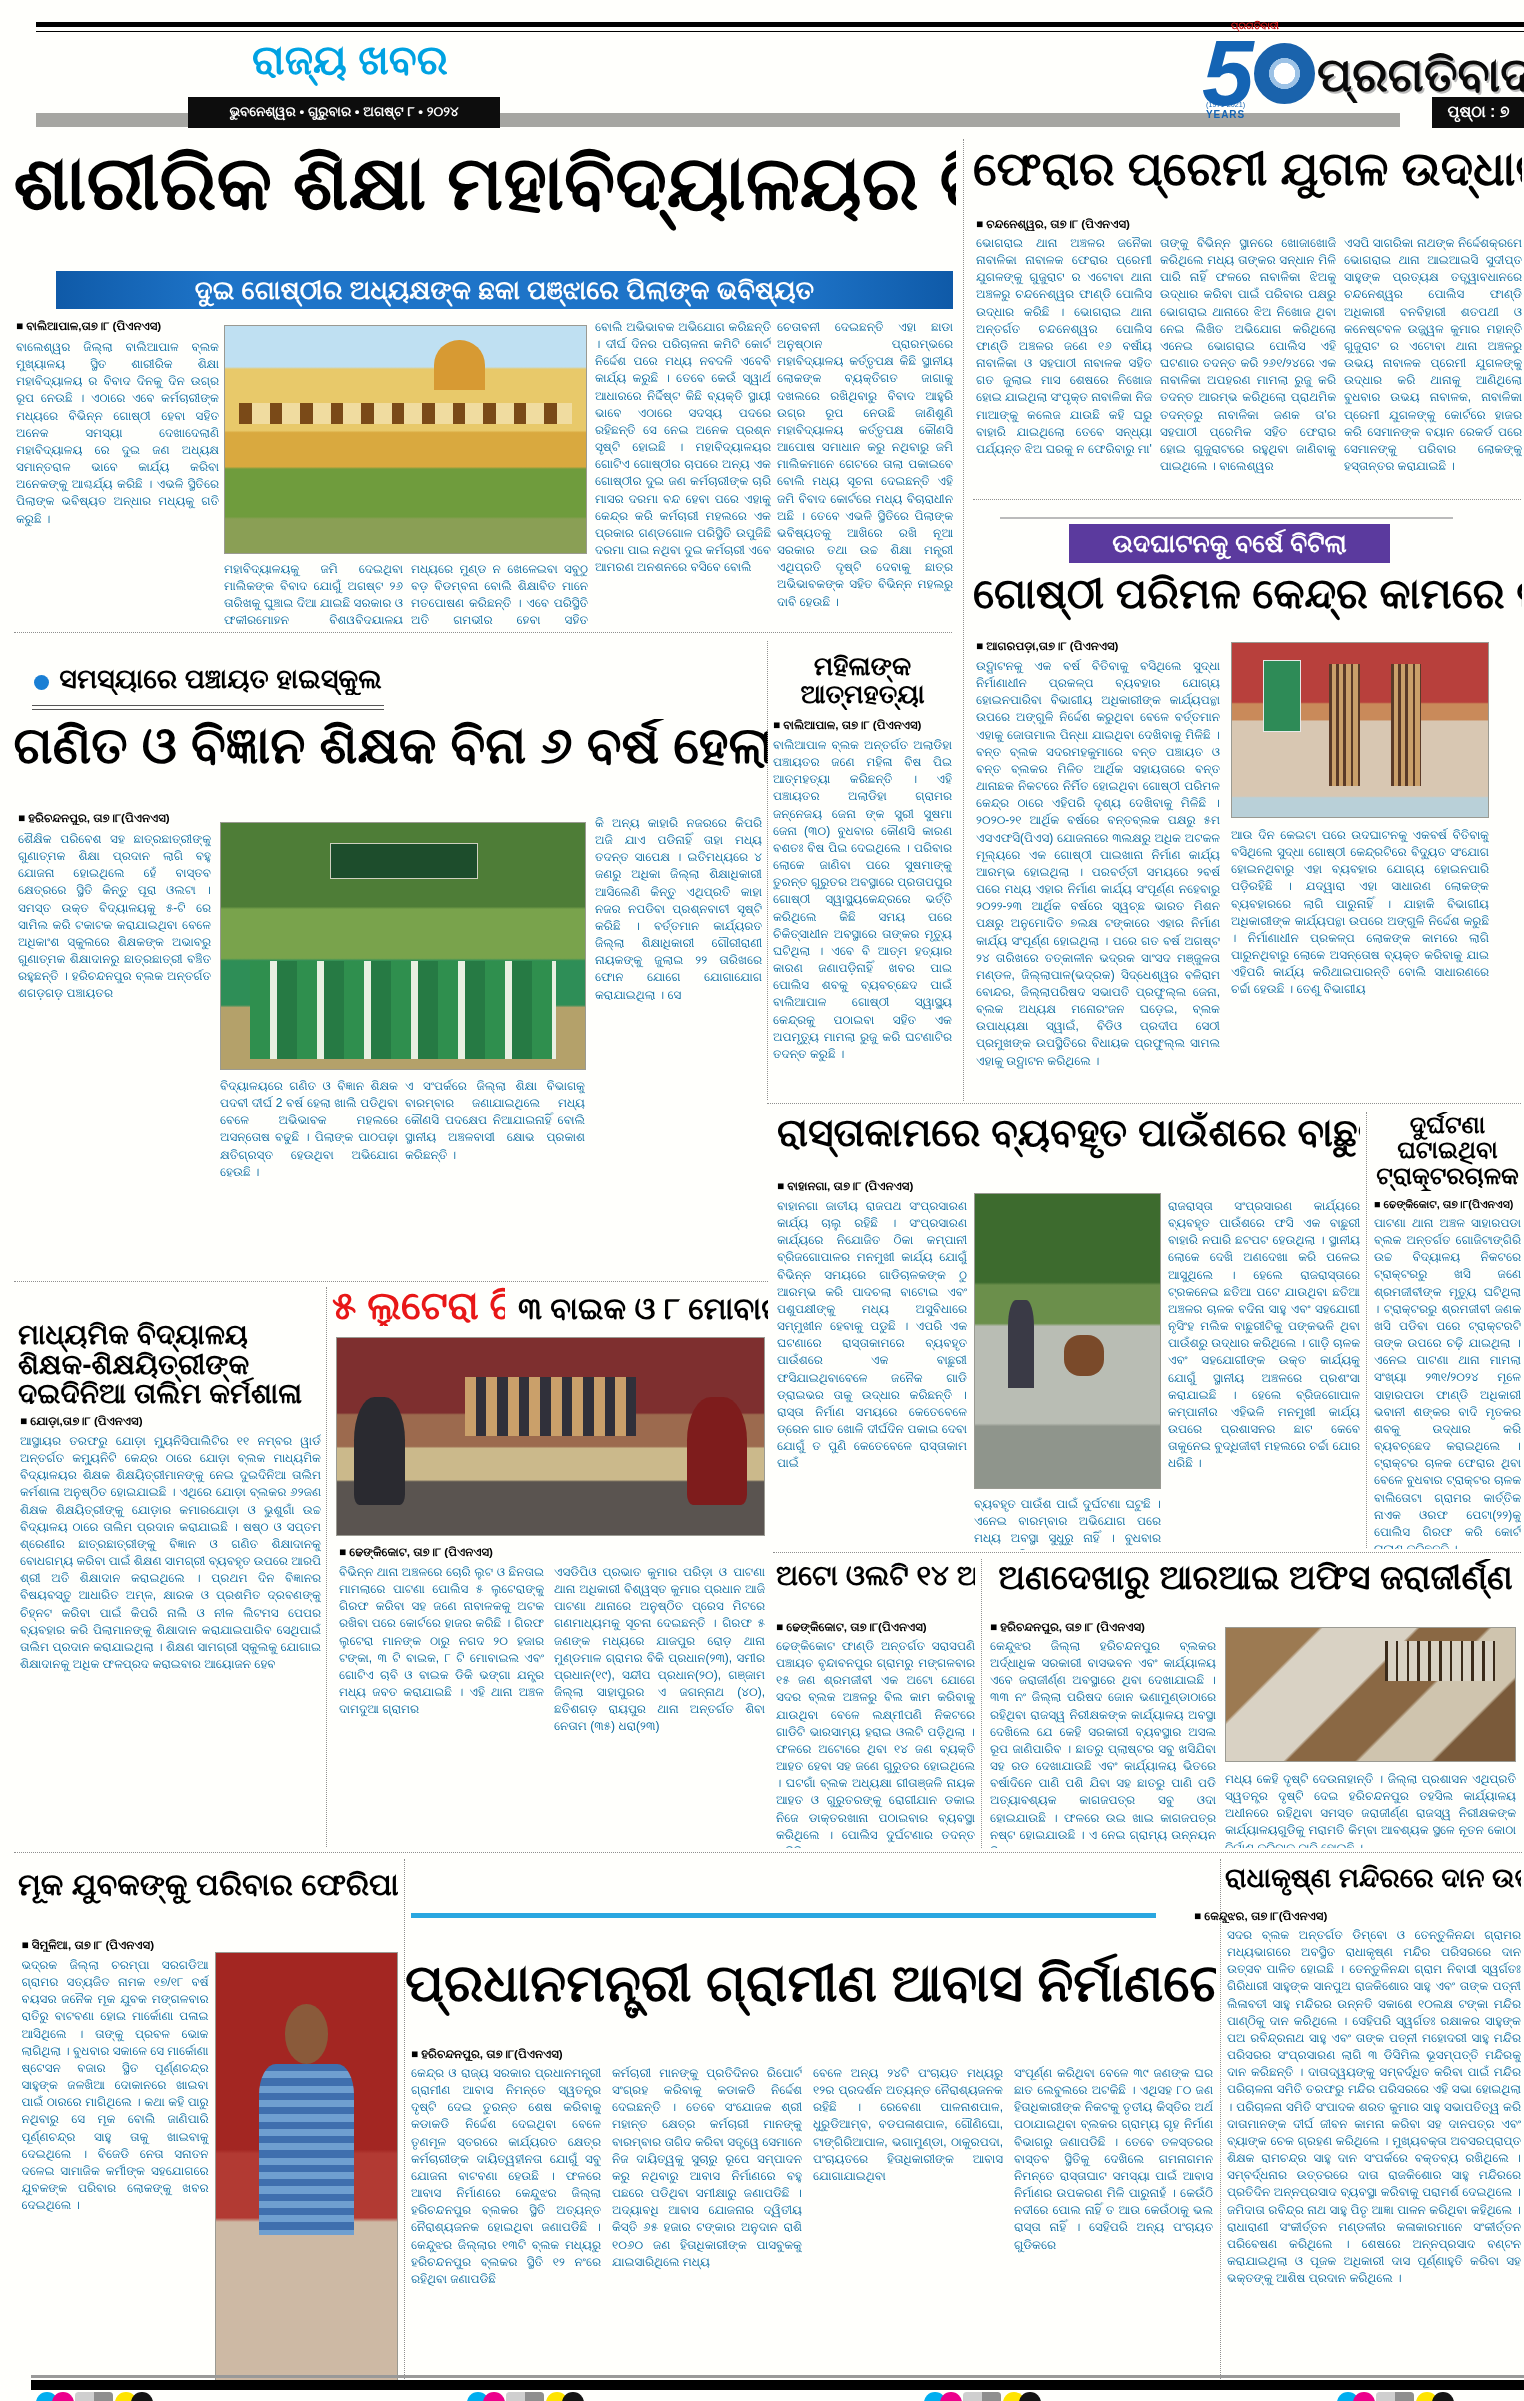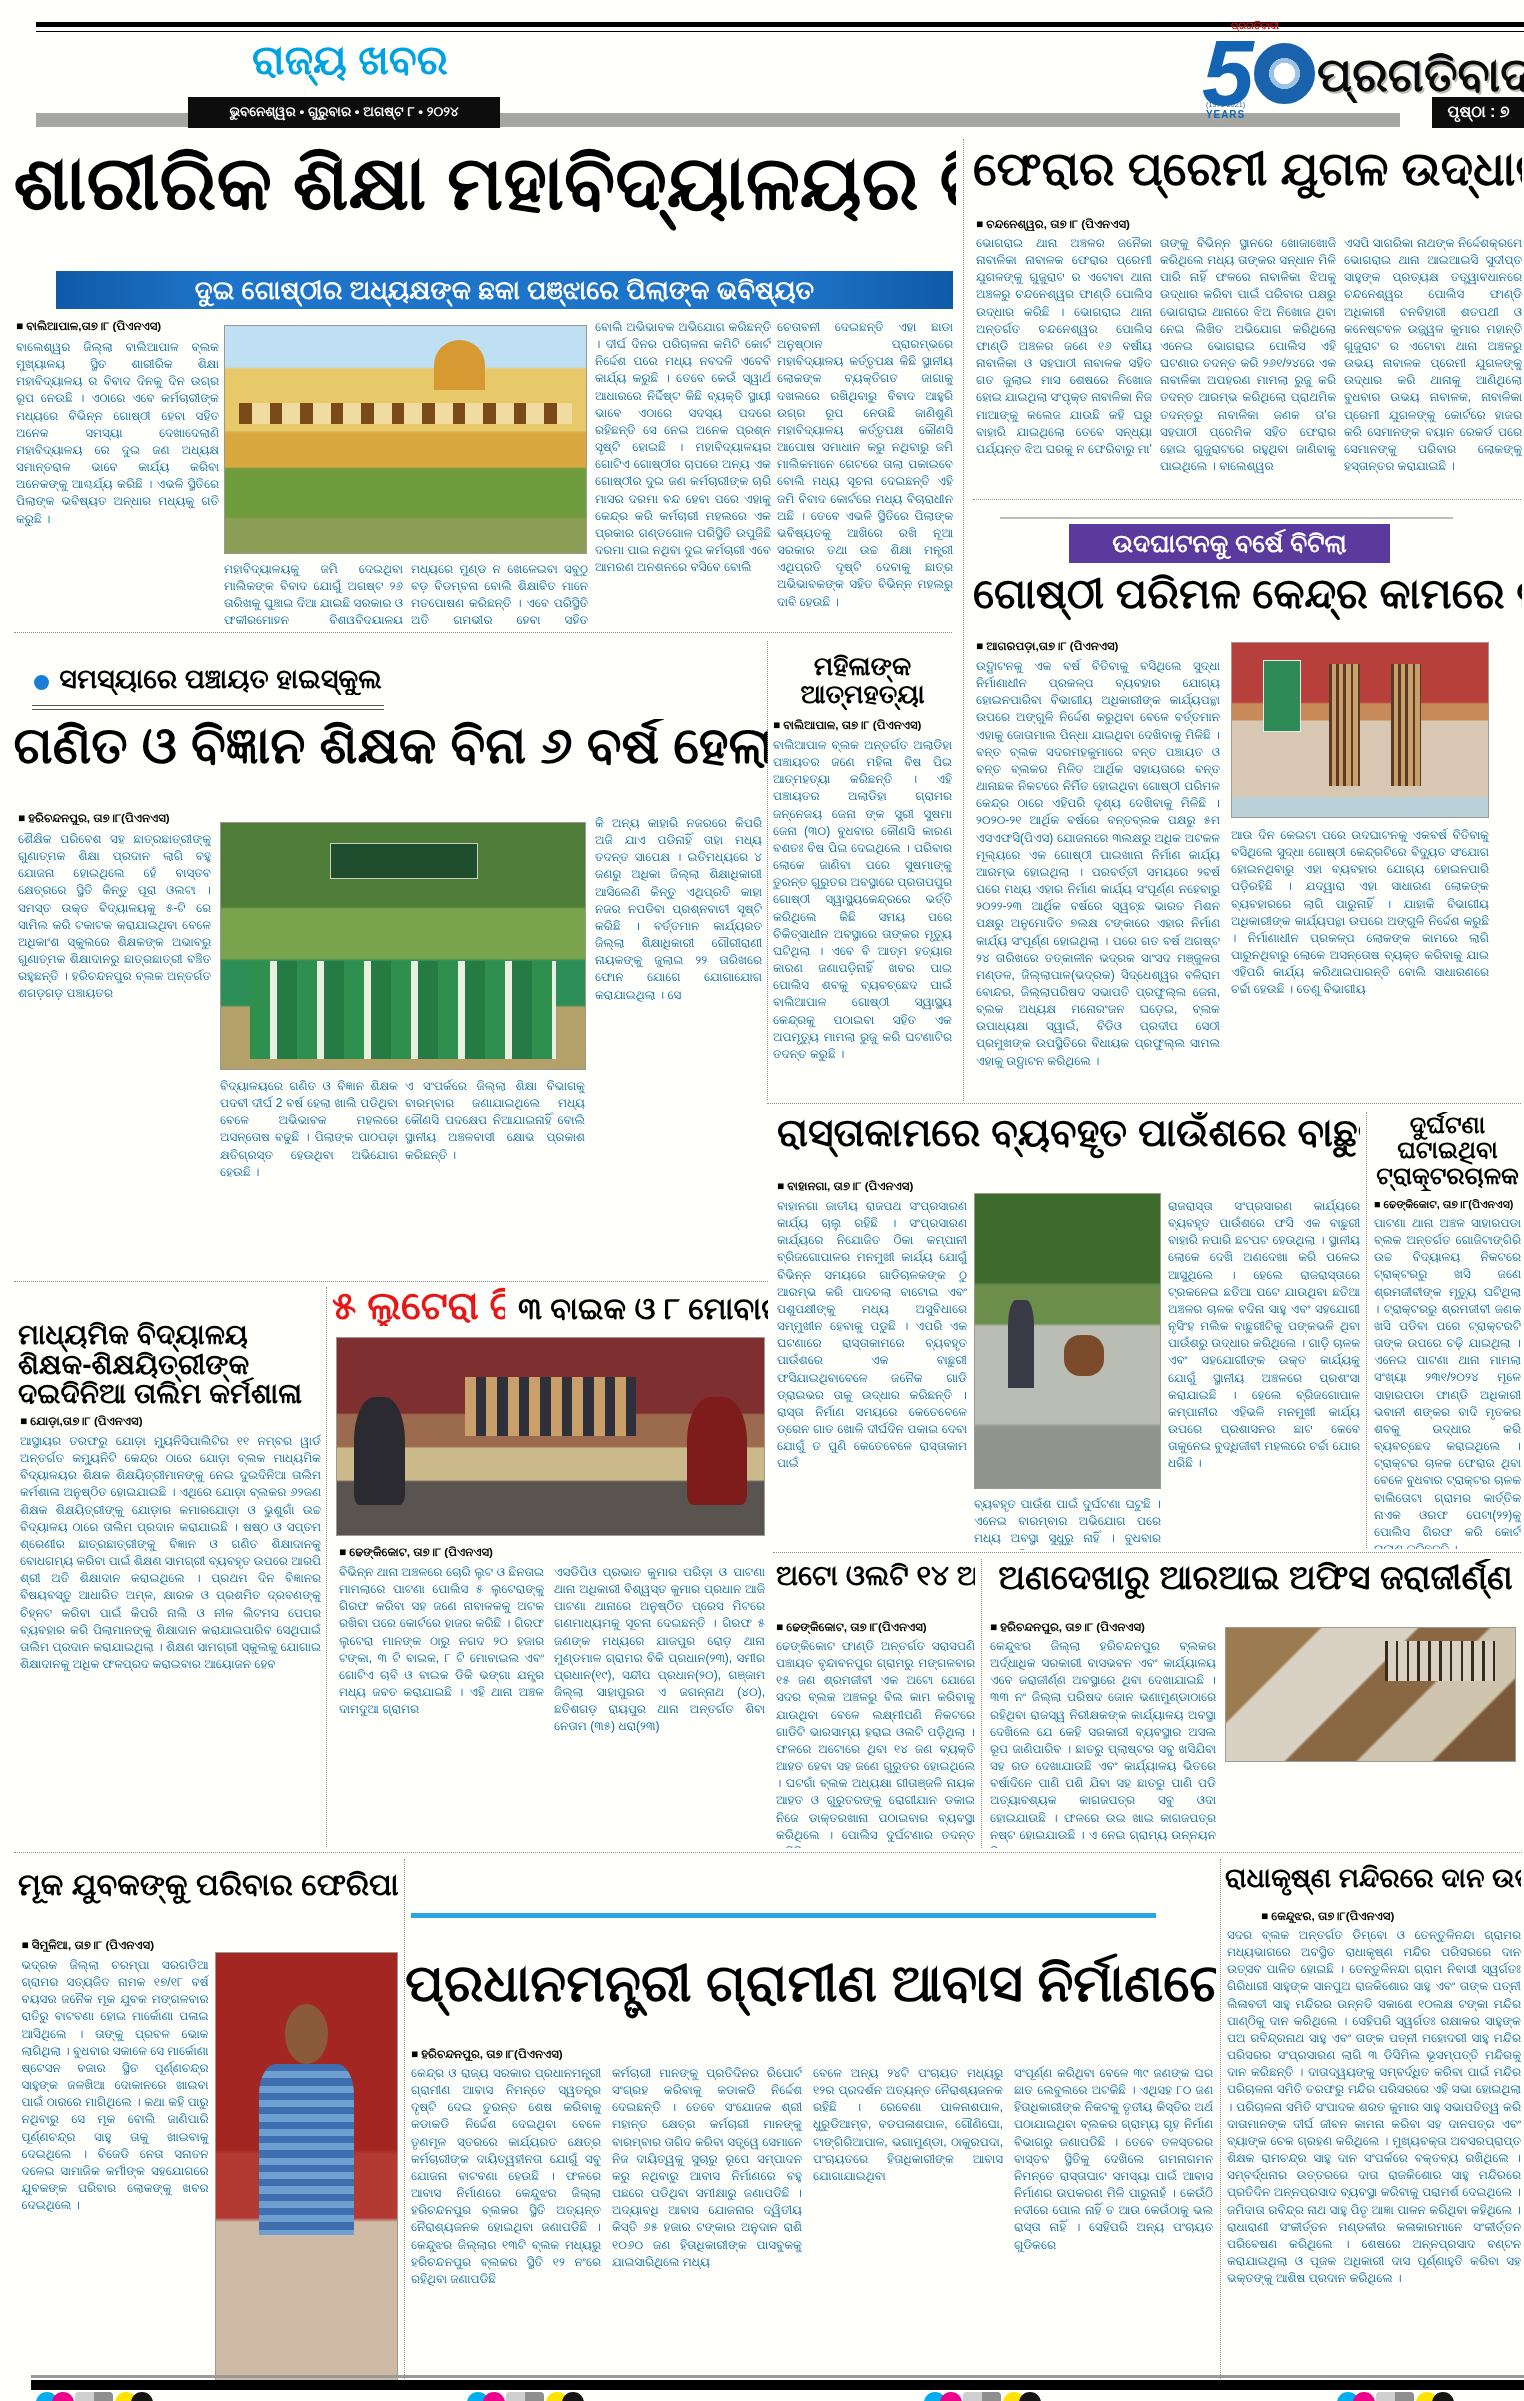--- a/index.html
+++ b/index.html
@@ -159,20 +159,21 @@
   <div class="dateline" style="left:776px;top:1620px;width:199px;">■ ଢେଙ୍କିକୋଟ, ତା୭।୮(ପିଏନଏସ)</div>
   <div class="col" style="left:776px;top:1638px;width:199px;height:210px;">ଢେଙ୍କିକୋଟ ଫାଣ୍ଡି ଅନ୍ତର୍ଗତ ସରାସପଣି ପଞ୍ଚାୟତ ବୃନ୍ଦାବନପୁର ଗ୍ରାମରୁ ମଙ୍ଗଳବାର ୧୫ ଜଣ ଶ୍ରମଜୀବୀ ଏକ ଅଟୋ ଯୋଗେ ସଦର ବ୍ଲକ ଅଞ୍ଚଳରୁ ବିଲ କାମ କରିବାକୁ ଯାଉଥିବା ବେଳେ ଲକ୍ଷ୍ମୀପଣି ନିକଟରେ ଗାଡିଟି ଭାରସାମ୍ୟ ହରାଇ ଓଲଟି ପଡ଼ିଥିଲା । ଫଳରେ ଅଟୋରେ ଥିବା ୧୪ ଜଣ ବ୍ୟକ୍ତି ଆହତ ହେବା ସହ ଜଣେ ଗୁରୁତର ହୋଇଥିଲେ । ଘଟଗାଁ ବ୍ଲକ ଅଧ୍ୟକ୍ଷା ଗୀତାଞ୍ଜଳି ନାୟକ ଆହତ ଓ ଗୁରୁତରଙ୍କୁ ରୋଗୀଯାନ ଡକାଇ ନିଜେ ଡାକ୍ତରଖାନା ପଠାଇବାର ବ୍ୟବସ୍ଥା କରିଥିଲେ । ପୋଲିସ ଦୁର୍ଘଟଣାର ତଦନ୍ତ କରିଛି ।</div>
   <div class="vsep" style="left:981px;top:1559px;height:289px;"></div>
 
   <div class="hl abs" style="left:989px;top:1559px;width:533px;height:54px;font-size:34px;">ଅଣଦେଖାରୁ ଆରଆଇ ଅଫିସ ଜରାଜୀର୍ଣ୍ଣ</div>
   <div class="dateline" style="left:990px;top:1620px;width:226px;">■ ହରିଚନ୍ଦନପୁର, ତା୭।୮ (ପିଏନଏସ)</div>
   <div class="col" style="left:990px;top:1638px;width:226px;height:210px;">କେନ୍ଦୁଝର ଜିଲ୍ଲା ହରିଚନ୍ଦନପୁର ବ୍ଲକର ଅର୍ଦ୍ଧାଧିକ ସରକାରୀ ବାସଭବନ ଏବଂ କାର୍ଯ୍ୟାଳୟ ଏବେ ଜରାଜୀର୍ଣ୍ଣ ଅବସ୍ଥାରେ ଥିବା ଦେଖାଯାଇଛି । ୩୩ ନଂ ଜିଲ୍ଲା ପରିଷଦ ଜୋନ ଭଣାମୁଣ୍ଡାଠାରେ ରହିଥିବା ରାଜସ୍ୱ ନିରୀକ୍ଷକଙ୍କ କାର୍ଯ୍ୟାଳୟ ଅବସ୍ଥା ଦେଖିଲେ ଯେ କେହି ସରକାରୀ ବ୍ୟବସ୍ଥାର ଅସଲ ରୂପ ଜାଣିପାରିବ । ଛାତରୁ ପ୍ଲାଷ୍ଟର ସବୁ ଖସିଯିବା ସହ ରଡ ଦେଖାଯାଉଛି ଏବଂ କାର୍ଯ୍ୟାଳୟ ଭିତରେ ବର୍ଷାଦିନେ ପାଣି ପଶି ଯିବା ସହ ଛାତରୁ ପାଣି ପଡି ଅତ୍ୟାବଶ୍ୟକ କାଗଜପତ୍ର ସବୁ ଓଦା ହୋଇଯାଉଛି । ଫଳରେ ଉଇ ଖାଇ କାଗଜପତ୍ର ନଷ୍ଟ ହୋଇଯାଉଛି । ଏ ନେଇ ଗ୍ରାମ୍ୟ ଉନ୍ନୟନ ବିଭାଗକୁ ବହୁବାର ଅବଗତ କରାଯାଇଥିଲେ</div>
   <div class="photo ph-ceiling" style="left:1225px;top:1627px;width:291px;height:135px;">
     <div class="ph-shape" style="left:55%;top:10%;width:38%;height:30%;background:repeating-linear-gradient(90deg,#3a2a1a 0 2.7px,#d9d2c4 2.7px 10.8px);"></div>
   </div>
+  <div class="col" style="left:1225px;top:1771px;width:291px;height:77px;">ମଧ୍ୟ କେହି ଦୃଷ୍ଟି ଦେଉନାହାନ୍ତି । ଜିଲ୍ଲା ପ୍ରଶାସନ ଏଥିପ୍ରତି ସ୍ୱତନ୍ତ୍ର ଦୃଷ୍ଟି ଦେଇ ହରିଚନ୍ଦନପୁର ତହସିଲ କାର୍ଯ୍ୟାଳୟ ଅଧୀନରେ ରହିଥିବା ସମସ୍ତ ଜରାଜୀର୍ଣ୍ଣ ରାଜସ୍ୱ ନିରୀକ୍ଷକଙ୍କ କାର୍ଯ୍ୟାଳୟଗୁଡିକୁ ମରାମତି କିମ୍ବା ଆବଶ୍ୟକ ସ୍ଥଳେ ନୂତନ କୋଠା ନିର୍ମାଣ କରିବାକୁ ଦାବି ହୋଇଛି ।</div>
   <div class="hsep" style="left:13.5px;top:1852px;width:1508px;"></div>
 
   <div class="hl abs" style="left:18px;top:1868px;width:380px;height:56px;font-size:30.5px;text-align:left;">ମୂକ ଯୁବକଙ୍କୁ ପରିବାର ଫେରିପାଇଲେ</div>
   <div class="dateline" style="left:21.5px;top:1938px;width:190px;">■ ସିମୁଳିଆ, ତା୭।୮ (ପିଏନଏସ)</div>
   <div class="col" style="left:21.5px;top:1957px;width:187px;height:423px;">ଭଦ୍ରକ ଜିଲ୍ଲା ଚରମ୍ପା ସରଗଡିଆ ଗ୍ରାମର ସତ୍ୟଜିତ ନାମକ ୧୭/୧୮ ବର୍ଷ ବୟସର ଜନୈକ ମୂକ ଯୁବକ ମଙ୍ଗଳବାର ରାତିରୁ ବାଟବଣା ହୋଇ ମାର୍କୋଣା ପଳାଇ ଆସିଥିଲେ । ତାଙ୍କୁ ପ୍ରବଳ ଭୋକ ଲାଗିଥିଲା । ବୁଧବାର ସକାଳେ ସେ ମାର୍କୋଣା ଷ୍ଟେସନ ବଜାର ସ୍ଥିତ ପୂର୍ଣ୍ଣଚନ୍ଦ୍ର ସାହୁଙ୍କ ଜଳଖିଆ ଦୋକାନରେ ଖାଇବା ପାଇଁ ଠାରରେ ମାଗିଥିଲେ । କଥା କହି ପାରୁ ନଥିବାରୁ ସେ ମୂକ ବୋଲି ଜାଣିପାରି ପୂର୍ଣ୍ଣଚନ୍ଦ୍ର ସାହୁ ତାକୁ ଖାଇବାକୁ ଦେଇଥିଲେ । ବିଜେଡି ନେତା ସନାତନ ଦଳେଇ ସାମାଜିକ କର୍ମୀଙ୍କ ସହଯୋଗରେ ଯୁବକଙ୍କ ପରିବାର ଲୋକଙ୍କୁ ଖବର ଦେଇଥିଲେ ।</div>
   <div class="photo ph-youth" style="left:215px;top:1952px;width:183px;height:429px;">
     <div class="ph-shape" style="left:24%;top:26%;width:52%;height:40%;background:repeating-linear-gradient(180deg,#3f6fae 0 7.2px,#6f9fd0 7.2px 14.4px);border-radius:18% 18% 0 0;"></div>
     <div class="ph-shape" style="left:38%;top:12%;width:24%;height:14%;background:#8a5a3a;border-radius:50%;"></div>
   </div>
   <div class="vsep" style="left:404px;top:1859px;height:522px;"></div>
@@ -180,21 +181,21 @@
   <div class="abs" style="left:411px;top:1913px;width:745px;height:4.5px;background:#2aa7e0;"></div>
   <div class="hl abs" style="left:405px;top:1929px;width:811px;height:117px;font-size:52px;line-height:2.1;">ପ୍ରଧାନମନ୍ତ୍ରୀ ଗ୍ରାମୀଣ ଆବାସ ନିର୍ମାଣରେ ଅନିୟମିତତା</div>
   <div class="dateline" style="left:411px;top:2047px;width:197px;">■ ହରିଚନ୍ଦନପୁର, ତା୭।୮(ପିଏନଏସ)</div>
   <div class="col" style="left:411px;top:2065px;width:190px;height:316px;">କେନ୍ଦ୍ର ଓ ରାଜ୍ୟ ସରକାର ପ୍ରଧାନମନ୍ତ୍ରୀ ଗ୍ରାମୀଣ ଆବାସ ନିମନ୍ତେ ସ୍ୱତନ୍ତ୍ର ଦୃଷ୍ଟି ଦେଇ ତୁରନ୍ତ ଶେଷ କରିବାକୁ କଡାକଡି ନିର୍ଦ୍ଦେଶ ଦେଇଥିବା ବେଳେ ତୃଣମୂଳ ସ୍ତରରେ କାର୍ଯ୍ୟରତ କ୍ଷେତ୍ର କର୍ମଚାରୀଙ୍କ ଦାୟିତ୍ୱହୀନତା ଯୋଗୁଁ ସବୁ ଯୋଜନା ବାଟବଣା ହେଉଛି । ଫଳରେ ଆବାସ ନିର୍ମାଣରେ କେନ୍ଦୁଝର ଜିଲ୍ଲା ହରିଚନ୍ଦନପୁର ବ୍ଲକର ସ୍ଥିତି ଅତ୍ୟନ୍ତ ନୈରାଶ୍ୟଜନକ ହୋଇଥିବା ଜଣାପଡିଛି । କେନ୍ଦୁଝର ଜିଲ୍ଲାର ୧୩ଟି ବ୍ଲକ ମଧ୍ୟରୁ ହରିଚନ୍ଦନପୁର ବ୍ଲକର ସ୍ଥିତି ୧୨ ନଂରେ ରହିଥିବା ଜଣାପଡିଛି</div>
   <div class="col" style="left:612px;top:2065px;width:190px;height:316px;">କର୍ମଚାରୀ ମାନଙ୍କୁ ପ୍ରତିଦିନର ରିପୋର୍ଟ ସଂଗ୍ରହ କରିବାକୁ କଡାକଡି ନିର୍ଦ୍ଦେଶ ଦେଇଛନ୍ତି । ତେବେ ସଂଯୋଜକ ଶ୍ରୀ ମହାନ୍ତ କ୍ଷେତ୍ର କର୍ମଚାରୀ ମାନଙ୍କୁ ବାରମ୍ବାର ତାଗିଦ କରିବା ସତ୍ତ୍ୱେ ସେମାନେ ନିଜ ଦାୟିତ୍ୱକୁ ସୁଚାରୁ ରୂପେ ସମ୍ପାଦନ କରୁ ନଥିବାରୁ ଆବାସ ନିର୍ମାଣରେ ବହୁ ପଛରେ ପଡିଥିବା ସମୀକ୍ଷାରୁ ଜଣାପଡିଛି ।  ଅଦ୍ୟାବଧି ଆବାସ ଯୋଜନାର ଦ୍ୱିତୀୟ କିସ୍ତି ୬୫ ହଜାର ଟଙ୍କାର ଅନୁଦାନ ରାଶି ୧୦୬୦ ଜଣ ହିତାଧିକାରୀଙ୍କ ପାସବୁକକୁ ଯାଇସାରିଥିଲେ ମଧ୍ୟ</div>
   <div class="col" style="left:813px;top:2065px;width:190px;height:316px;">ବେଳେ ଅନ୍ୟ ୨୪ଟି ପଂଚାୟତ ମଧ୍ୟରୁ ୧୨ର ପ୍ରଦର୍ଶନ ଅତ୍ୟନ୍ତ ନୈରାଶ୍ୟଜନକ ରହିଛି । ରେବେଣା ପାଳନାଶପାଳ, ଧୁରୁଡିଆମ୍ବ, ବଡପଳାଶପାଳ, ଗୌଣିଘୋ, ଟାଙ୍ଗିରିଆପାଳ, ଭଗାମୁଣ୍ଡା, ଠାକୁରପଦା, ପଂଚାୟତରେ ହିତାଧିକାରୀଙ୍କ ଆବାସ ଯୋଗାଯାଇଥିବା</div>
   <div class="col" style="left:1014px;top:2065px;width:199px;height:316px;">ସଂପୂର୍ଣ୍ଣ କରିଥିବା ବେଳେ ୩୯ ଜଣଙ୍କ ଘର ଛାତ ଲେବୁଲରେ ଅଟକିଛି । ଏଥିସହ ୮୦ ଜଣ ହିତାଧିକାରୀଙ୍କ ନିକଟକୁ ତୃତୀୟ କିସ୍ତିର ଅର୍ଥ ପଠାଯାଇଥିବା ବ୍ଲକର ଗ୍ରାମ୍ୟ ଗୃହ ନିର୍ମାଣ ବିଭାଗରୁ ଜଣାପଡିଛି ।  ତେବେ ତଳସ୍ତରର ବାସ୍ତବ ସ୍ଥିତିକୁ ଦେଖିଲେ ଗମନାଗମନ ନିମନ୍ତେ ରାସ୍ତାଘାଟ ସମସ୍ୟା ପାଇଁ ଆବାସ ନିର୍ମାଣର ଉପକରଣ ମିଳି ପାରୁନାହଁ । କେଉଁଠି ନଦୀରେ ପୋଲ ନାହିଁ ତ ଆଉ କେଉଁଠାକୁ ଭଲ ରାସ୍ତା ନାହିଁ । ସେହିପରି ଅନ୍ୟ ପଂଚାୟତ ଗୁଡିକରେ</div>
   <div class="vsep" style="left:1220px;top:1859px;height:522px;"></div>
 
   <div class="hl abs" style="left:1225px;top:1864px;width:296px;height:39px;font-size:27px;">ରାଧାକୃଷ୍ଣ ମନ୍ଦିରରେ ଦାନ ଉତ୍ସବ</div>
-  <div class="dateline" style="left:1261px;top:1909px;width:224px;">■ କେନ୍ଦୁଝର, ତା୭।୮(ପିଏନଏସ)</div>
+  <div class="dateline" style="left:1194px;top:1909px;width:224px;">■ କେନ୍ଦୁଝର, ତା୭।୮(ପିଏନଏସ)</div>
   <div class="col" style="left:1227px;top:1927px;width:294px;height:452px;">ସଦର ବ୍ଲକ ଅନ୍ତର୍ଗତ ଡିମ୍ବୋ ଓ ତେନ୍ତୁଳିନନ୍ଦା ଗ୍ରାମର ମଧ୍ୟଭାଗରେ ଅବସ୍ଥିତ ରାଧାକୃଷ୍ଣ ମନ୍ଦିର ପରିସରରେ ଦାନ ଉତ୍ସବ ପାଳିତ ହୋଇଛି । ତେନ୍ତୁଳିନନ୍ଦା ଗ୍ରାମ ନିବାସୀ ସ୍ୱର୍ଗତଃ ଗିରିଧାରୀ ସାହୁଙ୍କ ସାନପୁଅ ରାଜକିଶୋର ସାହୁ ଏବଂ ତାଙ୍କ ପତ୍ନୀ ଲିଳାବତୀ ସାହୁ ମନ୍ଦିରର ଉନ୍ନତି ସକାଶେ ୧୦ଲକ୍ଷ ଟଙ୍କା ମନ୍ଦିର ପାଣ୍ଠିକୁ ଦାନ କରିଥିଲେ । ସେହିପରି ସ୍ୱର୍ଗତଃ ରକ୍ଷାକର ସାହୁଙ୍କ ପଅ ରବିନ୍ଦ୍ରନାଥ ସାହୁ ଏବଂ ତାଙ୍କ ପତ୍ନୀ ମହୋଦରୀ ସାହୁ ମନ୍ଦିର ପରିସରର ସଂପ୍ରସାରଣ ଲାଗି ୩ ଡିସିମିଲ ଭୂସମ୍ପତ୍ତି ମନ୍ଦିରକୁ ଦାନ କରିଛନ୍ତି । ଦାତାଦ୍ୱୟଙ୍କୁ ସମ୍ବର୍ଦ୍ଧିତ କରିବା ପାଇଁ ମନ୍ଦିର ପରିଚାଳନା ସମିତି ତରଫରୁ ମନ୍ଦିର ପରିସରରେ ଏହି ସଭା ହୋଇଥିଲା । ପରିଚାଳନା ସମିତି ସଂପାଦକ ଶରତ କୁମାର ସାହୁ ସଭାପତିତ୍ୱ କରି ଦାତାମାନଙ୍କ ଦୀର୍ଘ ଜୀବନ କାମନା କରିବା ସହ ଦାନପତ୍ର ଏବଂ ବ୍ୟାଙ୍କ ଚେକ ଗ୍ରହଣ କରିଥିଲେ ।  ମୁଖ୍ୟବକ୍ତା ଅବସରପ୍ରାପ୍ତ ଶିକ୍ଷକ ରାମଚନ୍ଦ୍ର ସାହୁ ଦାନ ସଂପର୍କରେ ବକ୍ତବ୍ୟ ରଖିଥିଲେ । ସମ୍ବର୍ଦ୍ଧନାର ଉତ୍ତରରେ ଦାତା ରାଜକିଶୋର ସାହୁ ମନ୍ଦିରରେ ପ୍ରତିଦିନ ଅନ୍ନପ୍ରସାଦ ବ୍ୟବସ୍ଥା କରିବାକୁ ପରାମର୍ଶ ଦେଇଥିଲେ । ଜମିଦାତା ରବିନ୍ଦ୍ର ନାଥ ସାହୁ ପିତୃ ଆଜ୍ଞା ପାଳନ କରିଥିବା କହିଥିଲେ । ରାଧାରାଣୀ ସଂକୀର୍ତ୍ତନ ମଣ୍ଡଳୀର କଳାକାରମାନେ ସଂକୀର୍ତ୍ତନ ପରିବେଷଣ କରିଥିଲେ । ଶେଷରେ ଅନ୍ନପ୍ରସାଦ ବଣ୍ଟନ କରାଯାଇଥିଲା ଓ ପୂଜକ ଅଧିକାରୀ ଦାସ ପୂର୍ଣ୍ଣାହୁତି କରିବା ସହ ଭକ୍ତଙ୍କୁ ଆଶିଷ ପ୍ରଦାନ କରିଥିଲେ ।</div>
 
   <div class="abs" style="left:31px;top:2375px;width:1494px;height:2.7px;background:#999;"></div>
   <div class="rule abs" style="left:31px;top:2380px;width:1494px;height:10px;"></div>
   <div class="abs" style="left:36px;top:2392px;width:1489px;height:10px;overflow:visible;">
 
     <div class="abs" style="left:0px;display:flex;">
       <span style="width:21.5px;height:21.5px;border-radius:50%;background:#00aeef;margin-right:-5.4px;"></span>
       <span style="width:21.5px;height:21.5px;border-radius:50%;background:#ec008c;margin-right:1.8px;"></span>
       <span style="width:38px;height:21.5px;background:linear-gradient(90deg,#cfcfcf 0 50%,#8f8f8f 50%);border-radius:3.6px;margin-right:1.8px;"></span>

